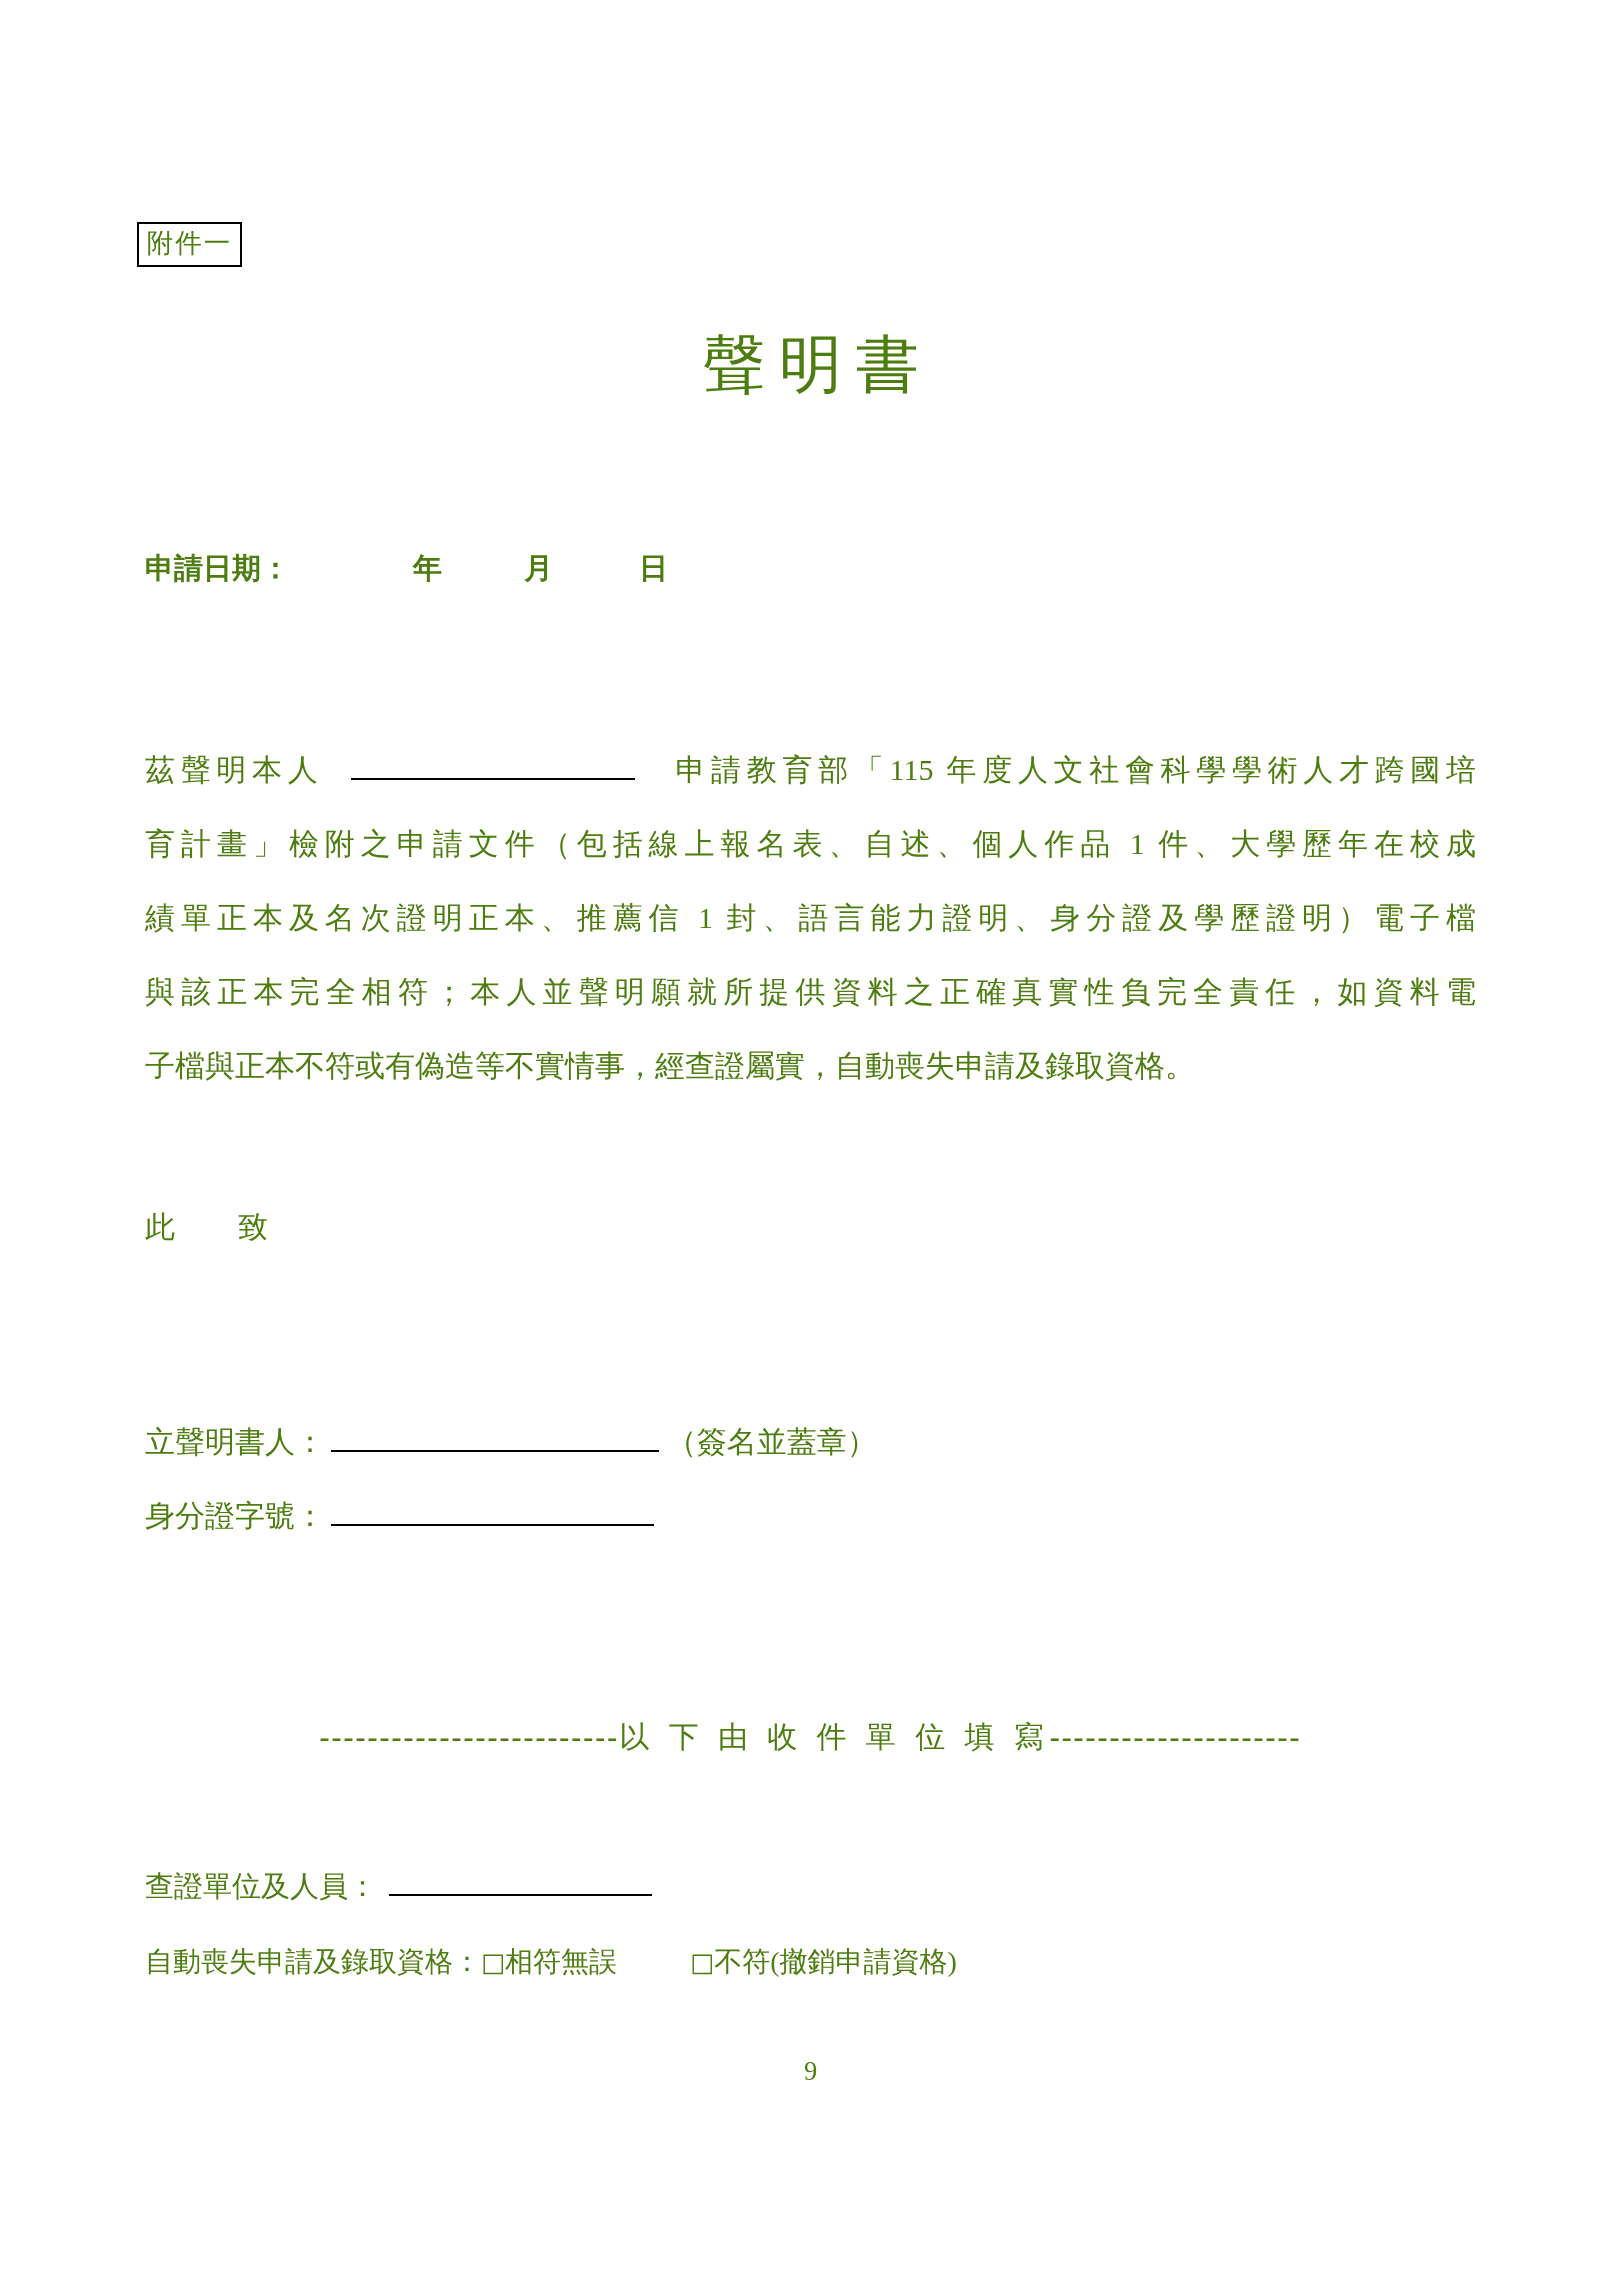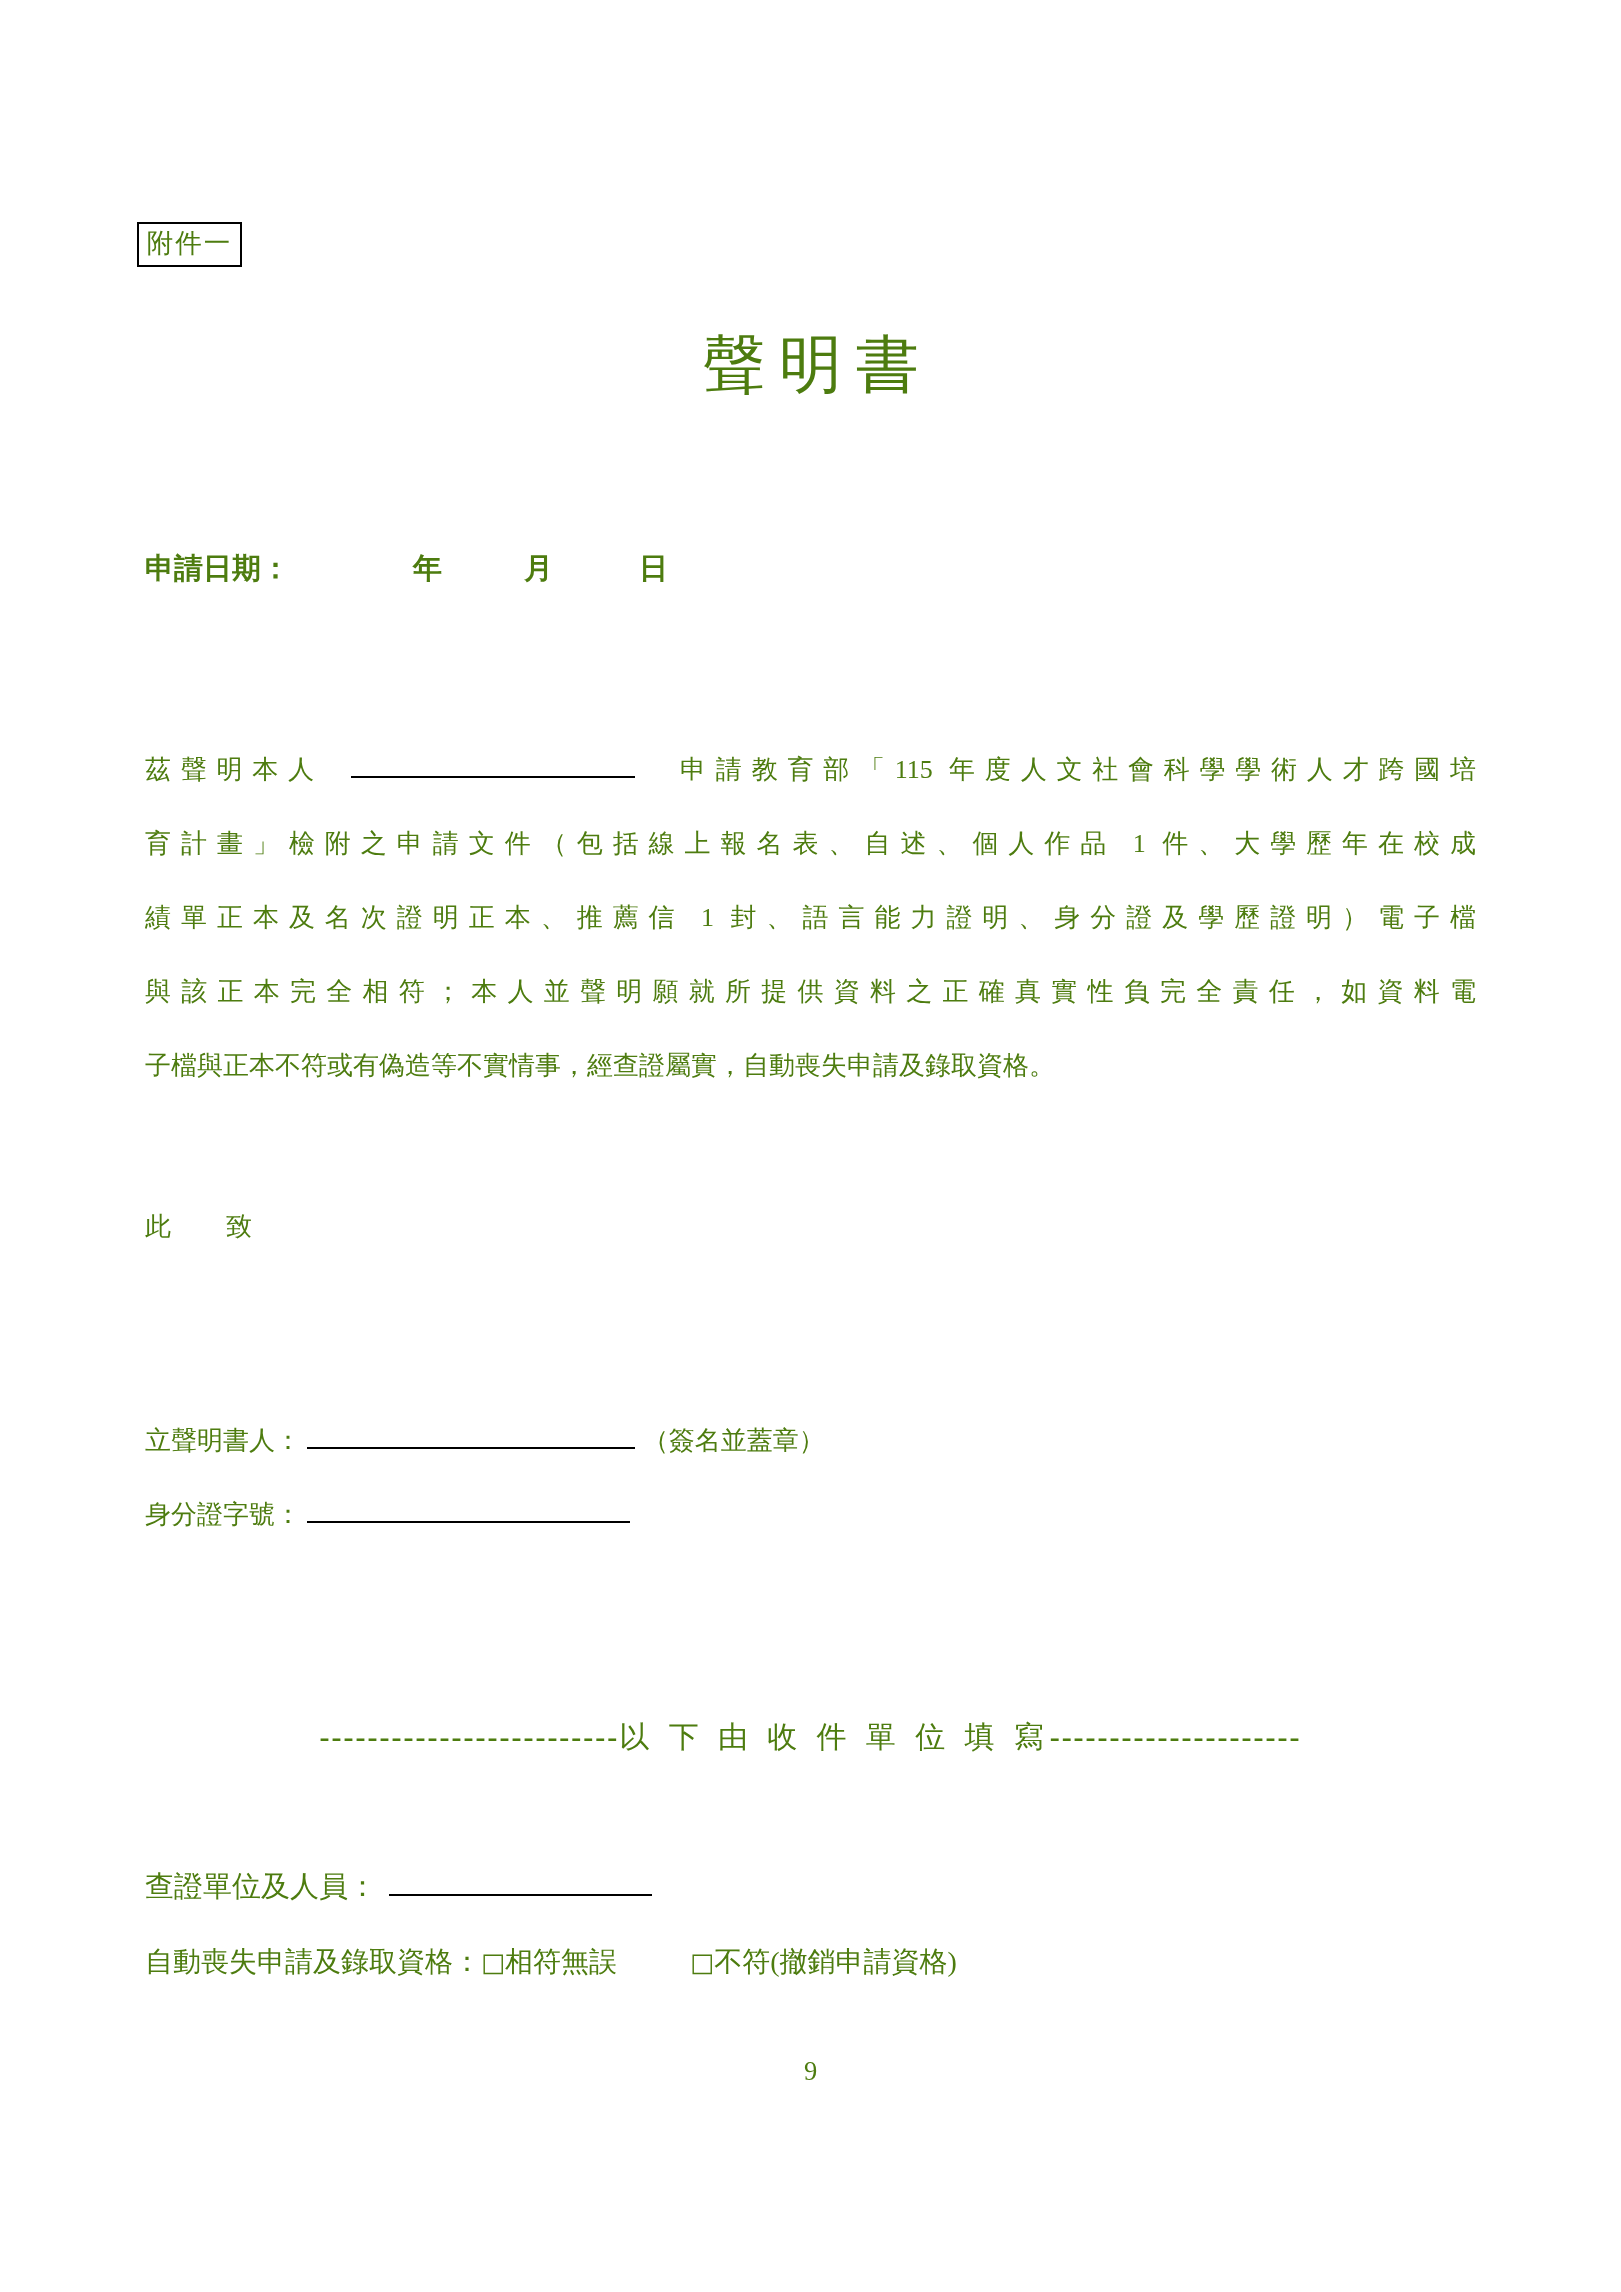--- a/index.html
+++ b/index.html
@@ -56,21 +56,21 @@
   .gap-md2 { display: inline-block; width: 86px; }
   .gap-v1 { display: inline-block; width: 108px; }
   .gap-v2 { display: inline-block; width: 74px; }
   .gap-v3 { display: inline-block; width: 84px; }
 
   
   .declaration {
     left: 145px;
     top: 733px;
     width: 1331px;
-    font-size: 26px;
+    font-size: 30px;
   }
   .para-line {
     height: 74px;
     line-height: 74px;
     text-align: justify;
     text-align-last: justify;
   }
   .para-line.last {
     text-align-last: left;
   }
@@ -82,21 +82,21 @@
     border-bottom: 2px solid #000;
     vertical-align: baseline;
   }
   .blank-name   { width: 284px; margin-left: 27.4px; margin-right: 35px; }
   .blank-sign   { width: 328px; margin-left: 5.9px; margin-right: 7.8px; }
   .blank-id     { width: 323px; margin-left: 5.9px; }
   .blank-unit   { width: 263px; margin-left: 11.8px; }
 
   .text-line {
     left: 145px;
-    font-size: 26px;
+    font-size: 30px;
     line-height: 45px;
     white-space: nowrap;
   }
   .salutation { top: 1204px; letter-spacing: 1px; }
   .recipient  { top: 1277px; }
   .signer-line { top: 1418px; }
   .id-line     { top: 1492px; }
   .verify-unit-line { top: 1864px; font-size: 29px; }
 
   

